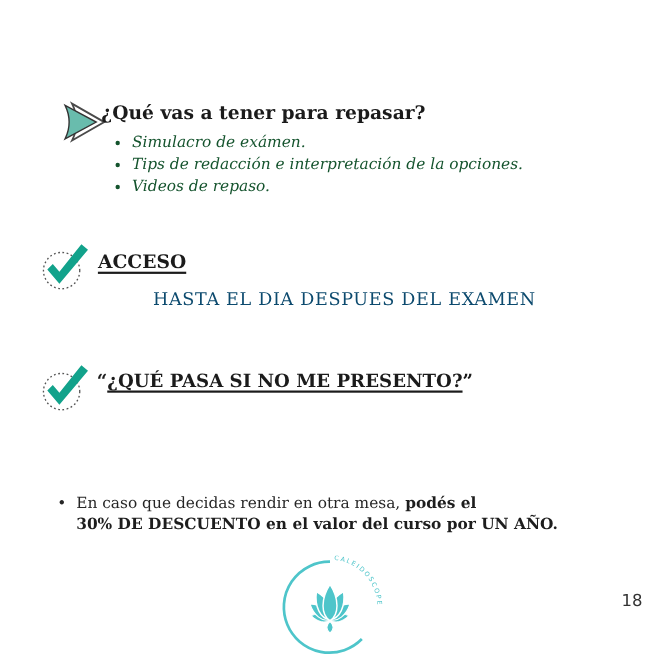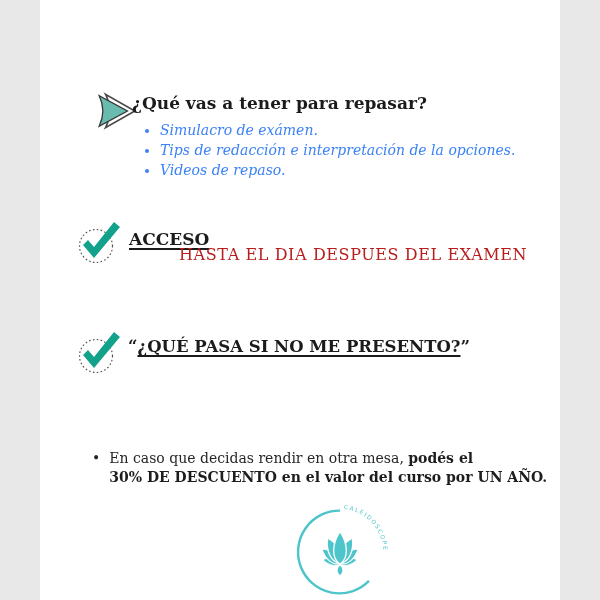--- a/index.html
+++ b/index.html
@@ -1,54 +1,54 @@
 <!DOCTYPE html>
 <html><head>
 <meta charset="utf-8">
 <style>
   html,body{margin:0;padding:0;background:#e8e8e8;}
   .slide{
     position:relative;
-    width:520px;height:600px;
+    width:600px;height:600px;
     background:#ffffff;
     font-family:"DejaVu Serif","Liberation Serif",serif;
     color:#222222;
     overflow:hidden;
     margin:0 auto;
   }
   .abs{position:absolute;}
 
   
   .arrow-icon{left:55px;top:91px;width:44px;height:40px;}
   .repasar{left:92px;top:90px;width:470px;}
   .repasar h2{
     margin:0;font-size:17px;font-weight:bold;color:#1b1b1b;line-height:26px;
   }
   .repasar ul{
     margin:4px 0 0 0;padding:0 0 0 28px;
   }
   .repasar li{
-    font-style:italic;font-size:14px;color:#3b82f6;line-height:20px;
+    font-style:italic;font-size:14px;color:#14532d;line-height:20px;
   }
 
   
   .check-icon{width:50px;height:48px;}
   .check1{left:36px;top:218px;}
   .check2{left:36px;top:328px;}
   .sec-title{
     font-size:17px;font-weight:bold;color:#1b1b1b;white-space:nowrap;
   }
   .acceso-title{left:89px;top:229px;}
   .underlined{
     text-decoration:underline;
     text-decoration-thickness:2px;
     text-underline-offset:3px;
   }
   .hasta{
-    left:139px;top:245px;font-size:16px;color:#b91c1c;letter-spacing:0.6px;white-space:nowrap;
+    left:139px;top:262px;font-size:16px;color:#0c4a6e;letter-spacing:0.6px;white-space:nowrap;
   }
   .presento-title{left:88px;top:337px;font-size:16.5px;}
   .presento-title .quote{text-decoration:none;}
 
   .intro{left:33px;top:380px;font-size:15px;color:#262626;}
 
   .option{
     left:52px;width:530px;font-size:14px;color:#262626;line-height:19px;
     display:flex;
   }

